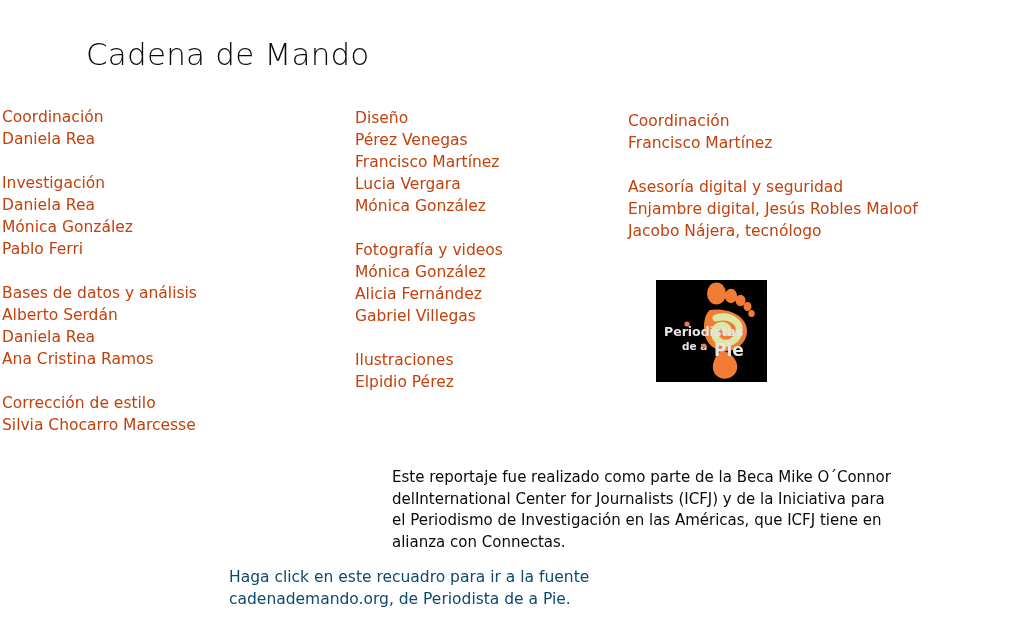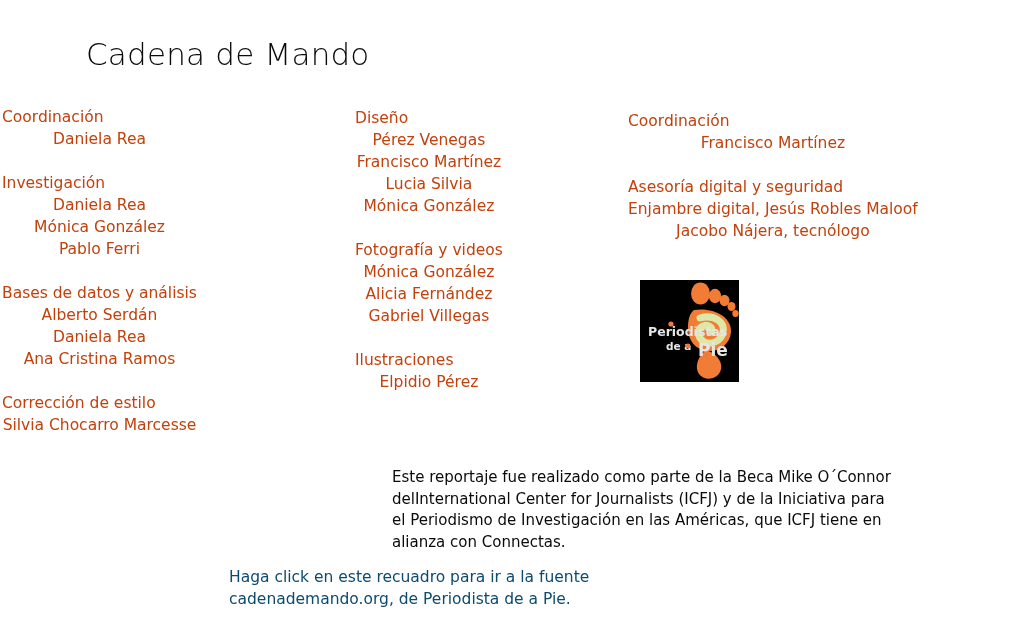--- a/index.html
+++ b/index.html
@@ -41,28 +41,28 @@
     color: #c2410c;
     white-space: nowrap;
   }
   #col-left   { left: 2px;   top: 106px; }
   #col-middle { left: 355px; top: 107px; }
   #col-right  { left: 628px; top: 110px; }
 
   .credit-group { margin-bottom: 22px; }
   .credit-group:last-child { margin-bottom: 0; }
   .credit-role { display: block; }
-  .credit-person { display: block; text-align: center; }
+  .credit-person { display: block; }
 
   
   #logo-block {
     position: absolute;
-    left: 640px;
+    left: 656px;
     top: 280px;
-    width: 99px;
+    width: 111px;
     height: 102px;
     background: #000000;
     overflow: hidden;
   }
   #logo-block .logo-svg {
     display: block;
     width: 99px;
     height: 102px;
   }
 
@@ -125,21 +125,21 @@
   </div>
 
 </div>
 
 <div id="col-middle" class="credits-col">
 
   <div class="credit-group">
     <span class="credit-role">Diseño</span>
     <span class="credit-person">Pérez Venegas</span>
     <span class="credit-person">Francisco Martínez</span>
-    <span class="credit-person">Lucia Silvia</span>
+    <span class="credit-person">Lucia Vergara</span>
     <span class="credit-person">Mónica González</span>
   </div>
 
   <div class="credit-group">
     <span class="credit-role">Fotografía y videos</span>
     <span class="credit-person">Mónica González</span>
     <span class="credit-person">Alicia Fernández</span>
     <span class="credit-person">Gabriel Villegas</span>
   </div>
 

